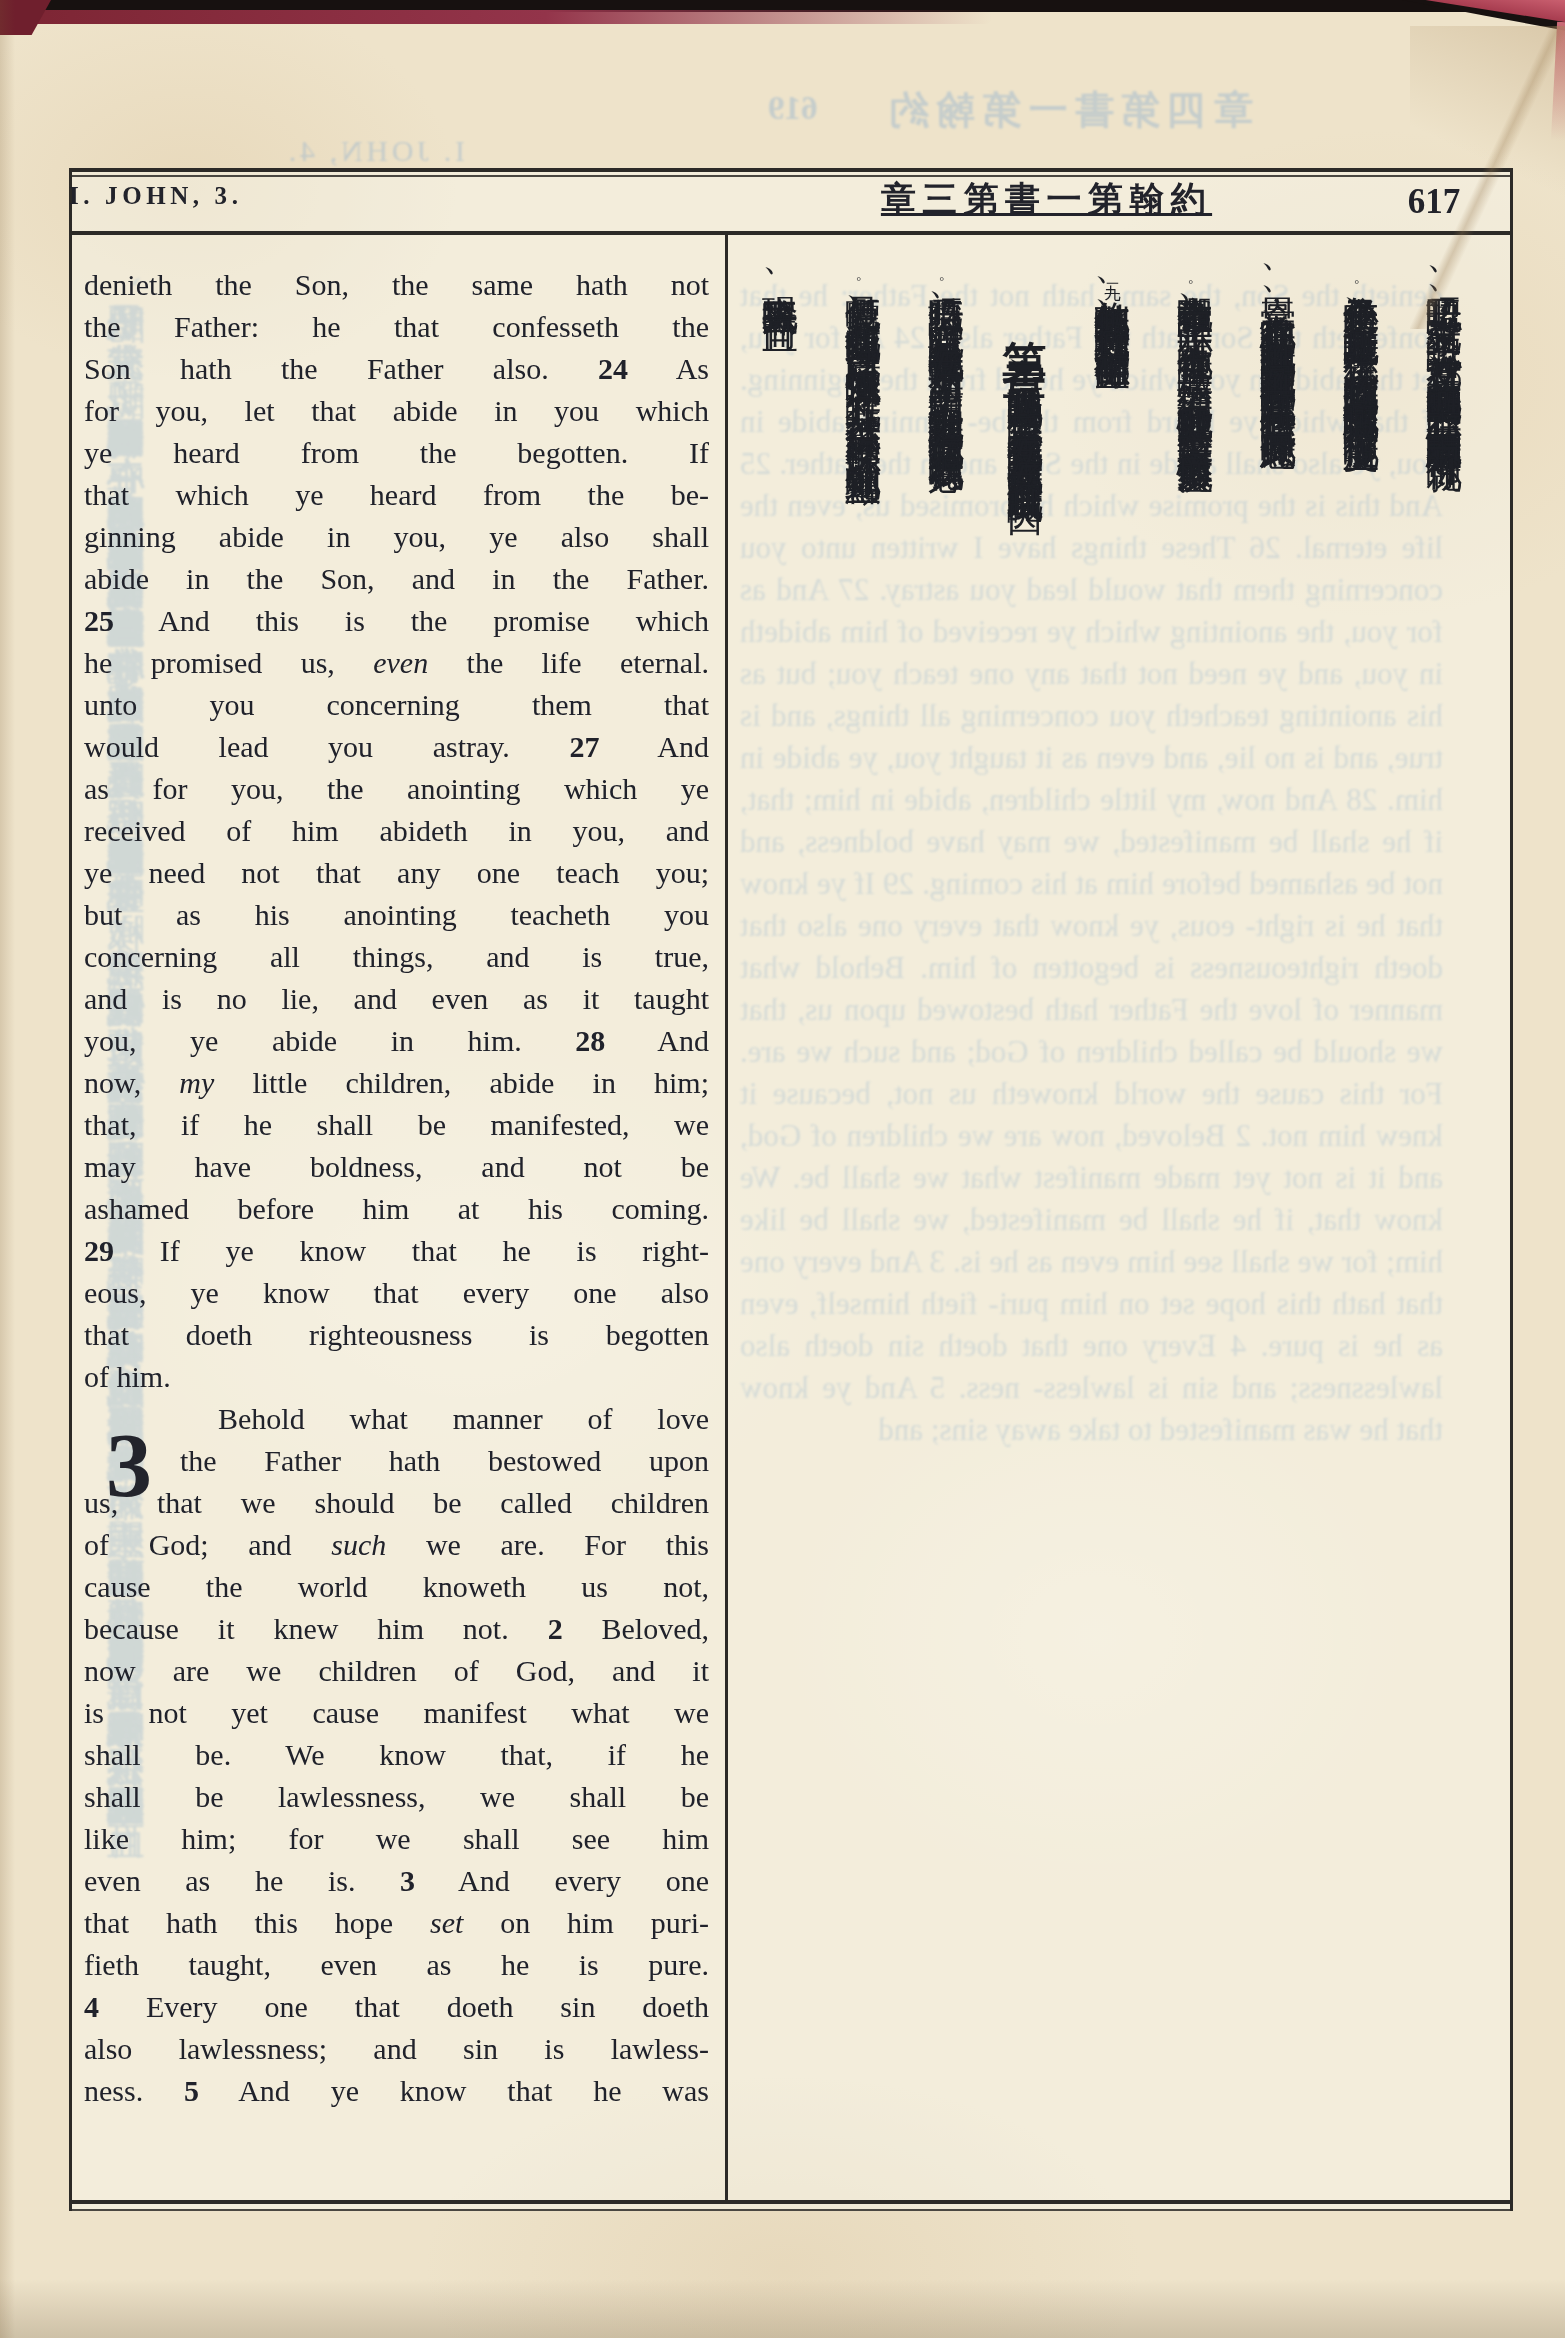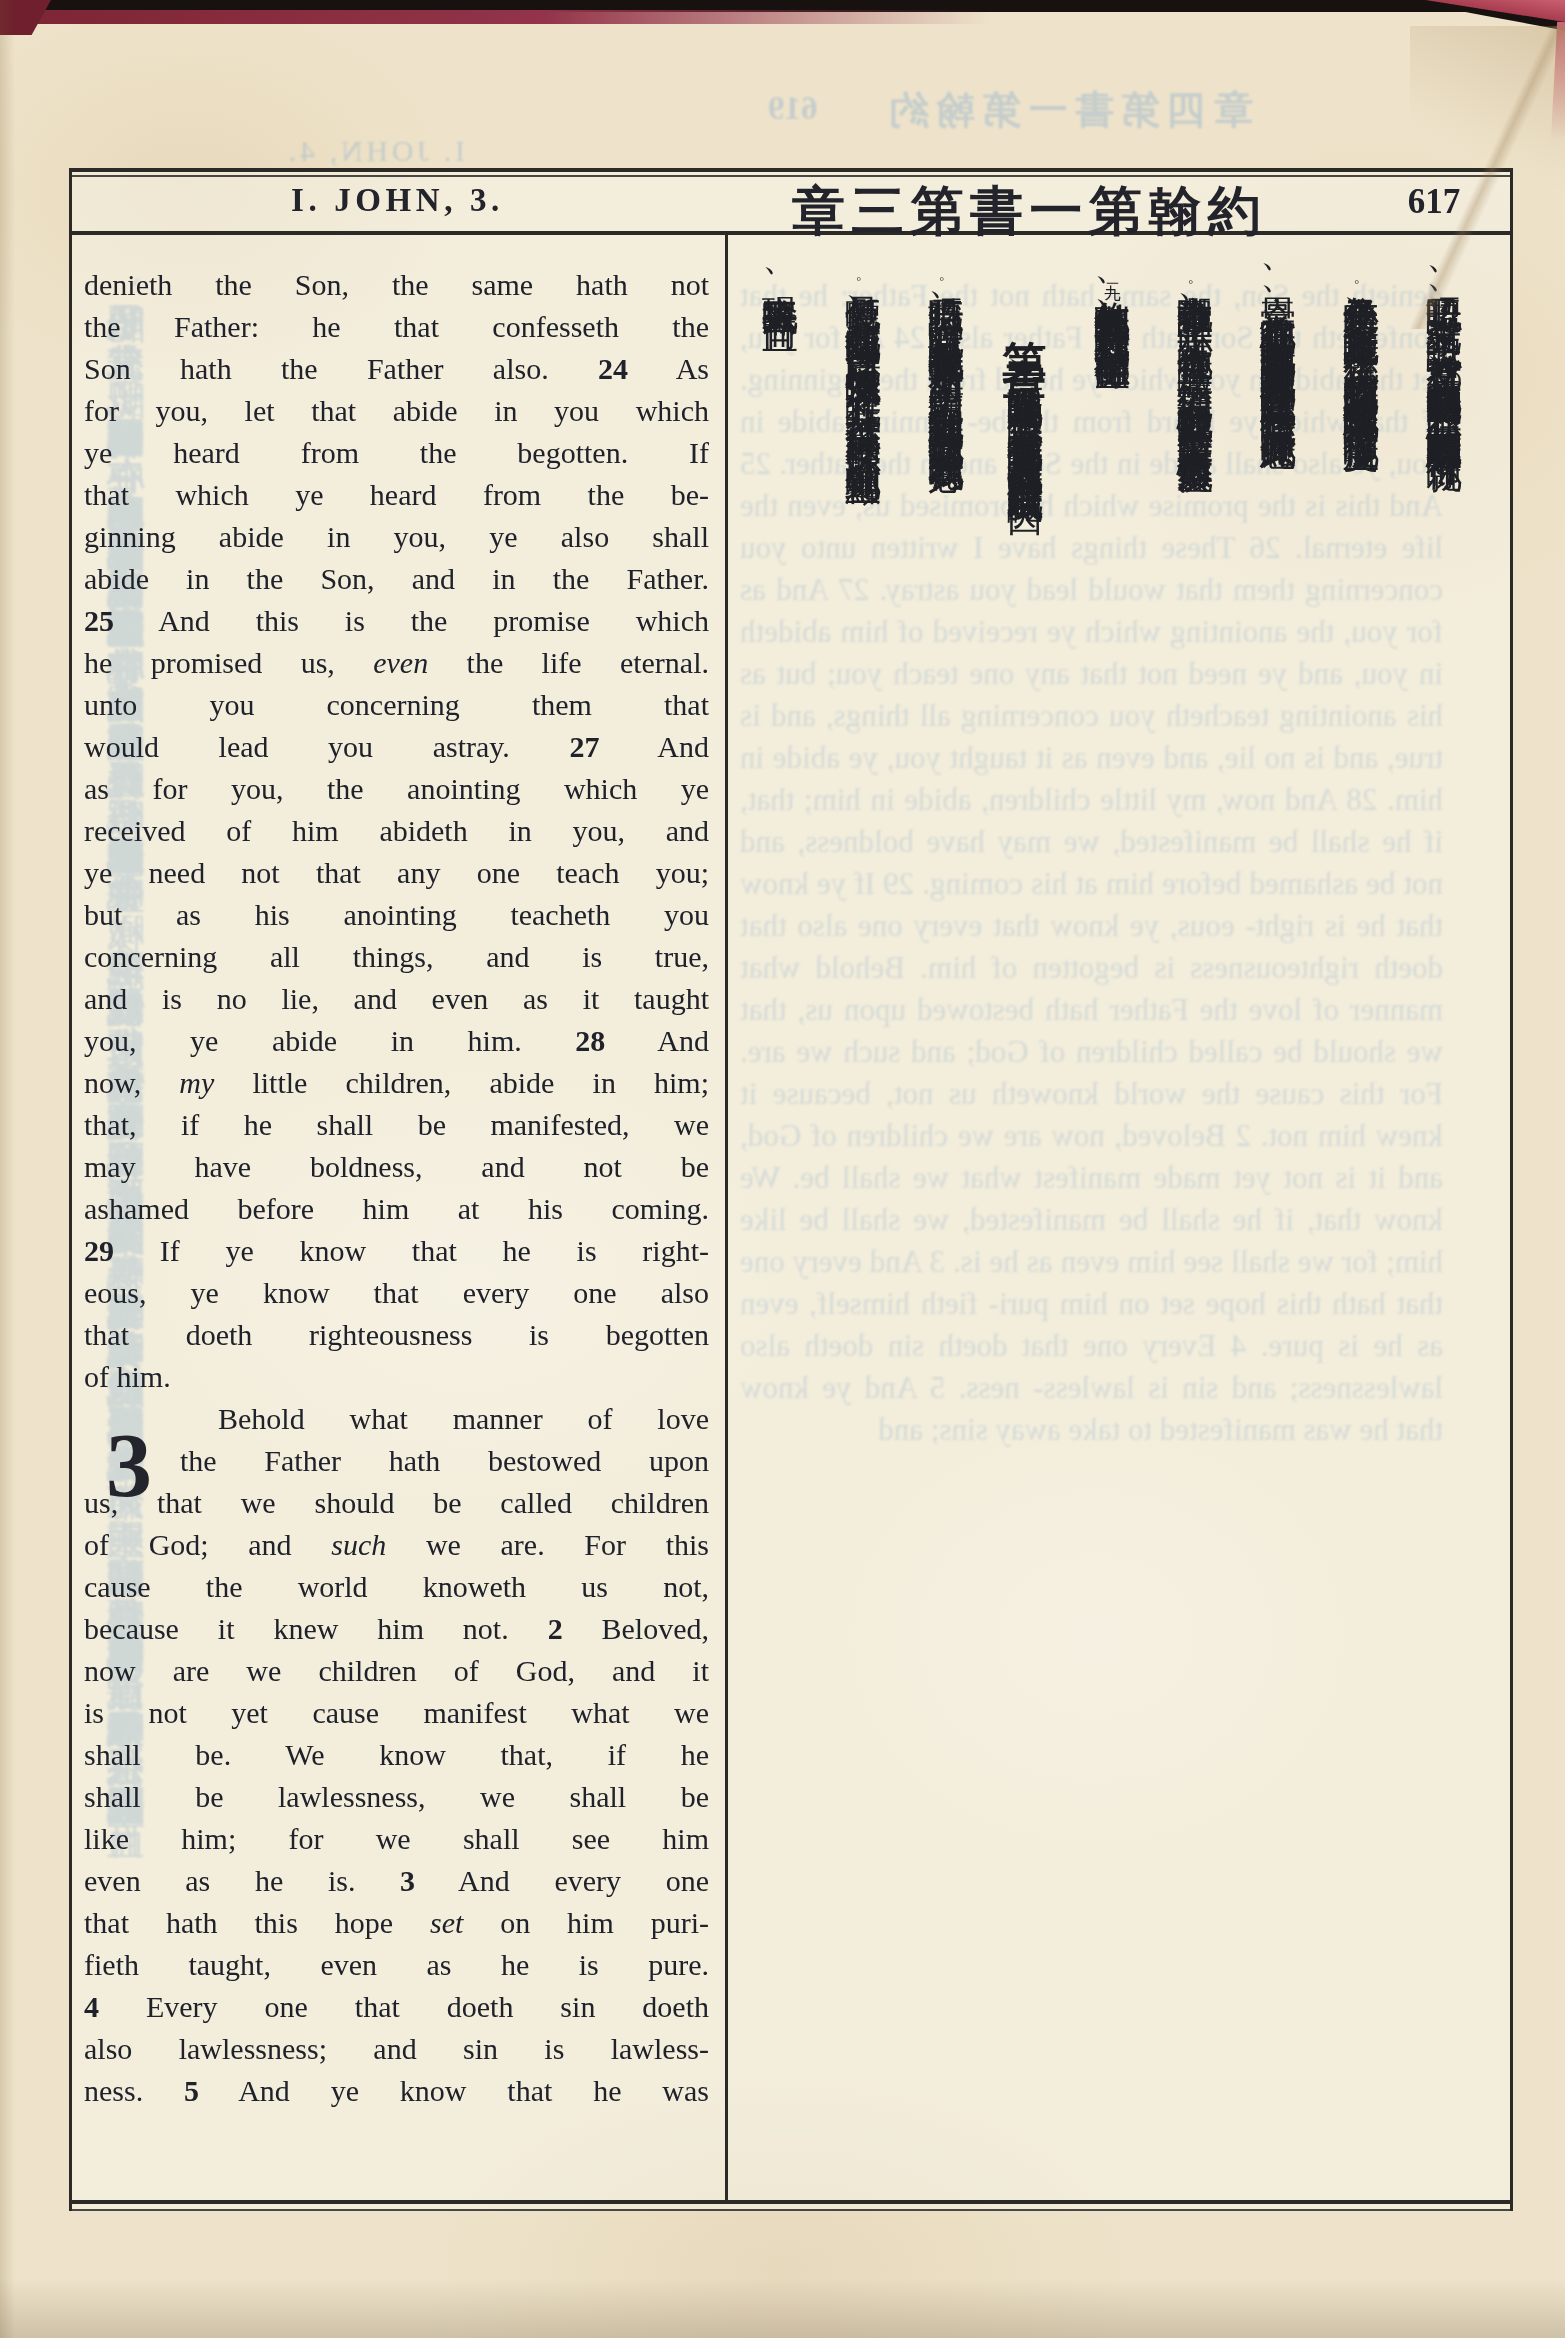--- a/index.html
+++ b/index.html
@@ -36,23 +36,23 @@
   #rule-top-1{left:69px;top:168px;width:1444px;height:3.7px;}
   #rule-top-2{left:69px;top:175px;width:1444px;height:1.8px;background:#4a4741;}
   #rule-header{left:69px;top:231px;width:1444px;height:3.7px;}
   #rule-bottom-1{left:69px;top:2200px;width:1444px;height:3.7px;}
   #rule-bottom-2{left:69px;top:2209px;width:1444px;height:1.8px;background:#4a4741;}
   #border-left{left:69px;top:168px;width:2.8px;height:2043px;}
   #border-right{left:1510px;top:168px;width:2.8px;height:2043px;}
   #column-divider{left:725px;top:231px;width:2.8px;height:1973px;}
   
   .hdr{z-index:5;color:#22232b;}
-  #header-english{left:69px;top:182px;width:657px;text-align:center;font-size:33px;letter-spacing:4.6px;font-weight:bold;}
-  #header-chinese{left:708px;top:176px;width:643px;text-align:center;font-size:53px;letter-spacing:6.4px;font-weight:bold;
-    font-family:"DejaVu Sans","Liberation Sans",serif;}
+  #header-english{left:69px;top:182px;width:657px;text-align:left;font-size:25px;letter-spacing:4.6px;font-weight:bold;}
+  #header-chinese{left:725px;top:176px;width:643px;text-align:center;font-size:35px;letter-spacing:6.4px;font-weight:bold;
+    font-family:"DejaVu Sans","Liberation Sans",serif;text-decoration:underline;}
   #page-number{left:1379px;top:182px;width:110px;text-align:center;font-size:35px;font-weight:bold;}
   
   #english-column{left:84px;top:264px;width:625px;z-index:5;color:#20222b;}
   .eline{height:42px;line-height:42px;font-size:30px;text-align:justify;text-align-last:justify;
     box-sizing:border-box;white-space:normal;}
   .eline.pend{text-align-last:left;}
   .eline.dc1{padding-left:134px;}
   .eline.dc2{padding-left:96px;}
   .eline b{font-weight:700;}
   .eline i{font-style:italic;}

